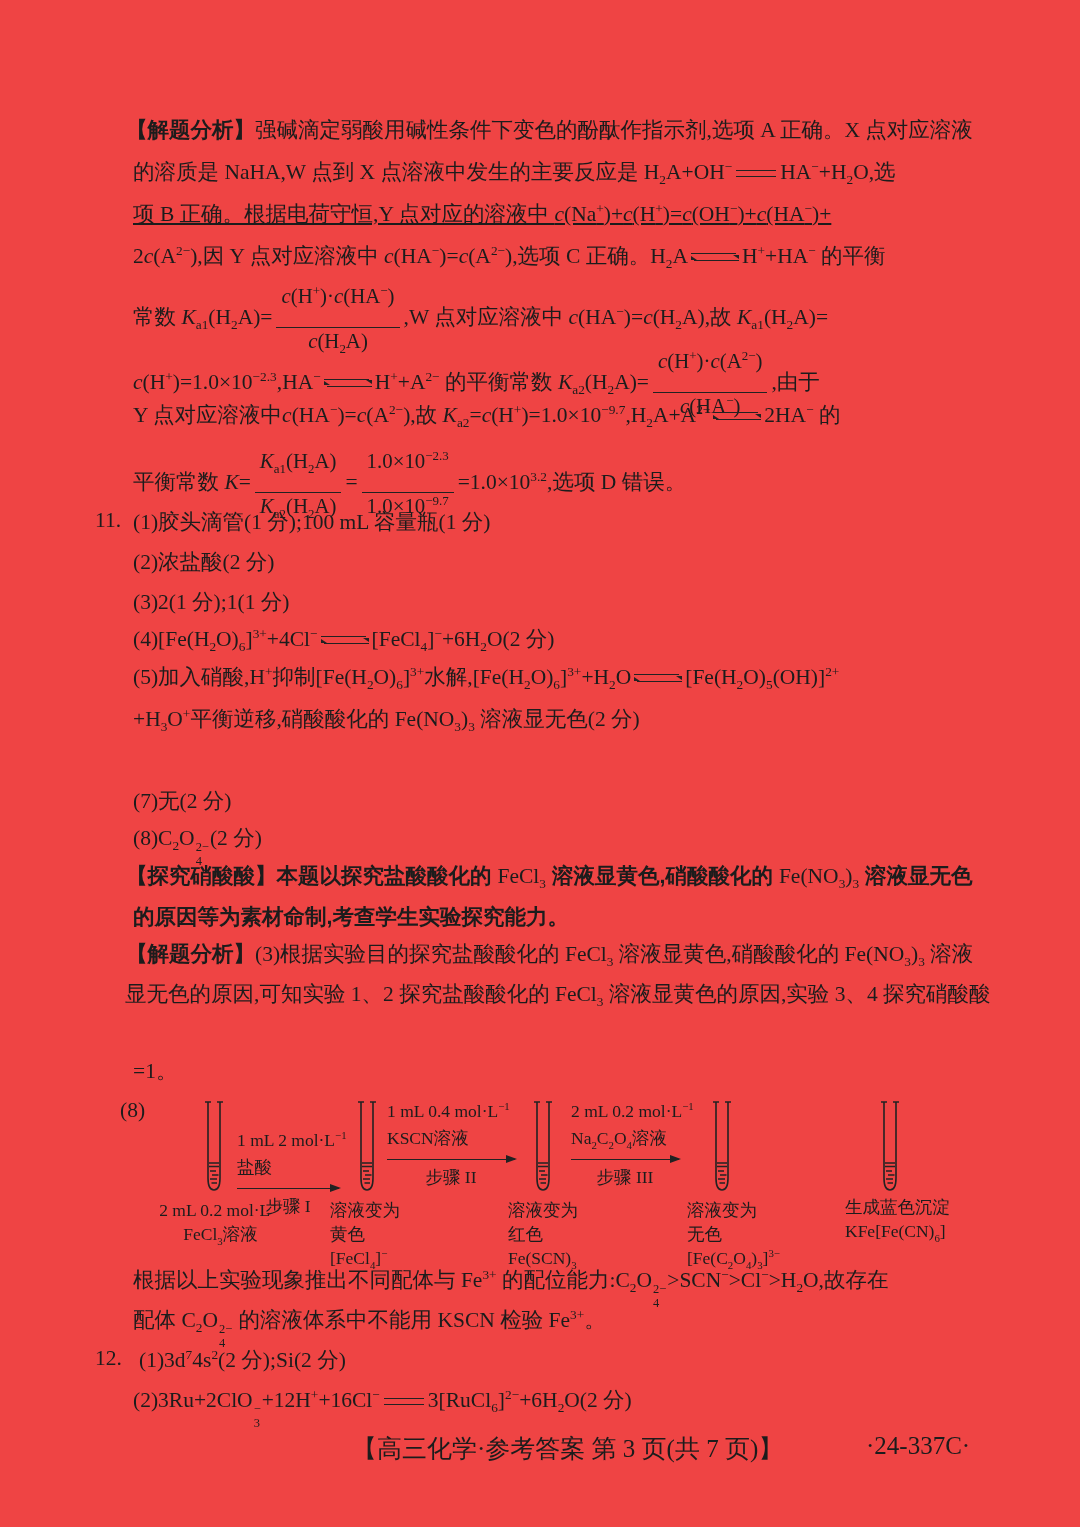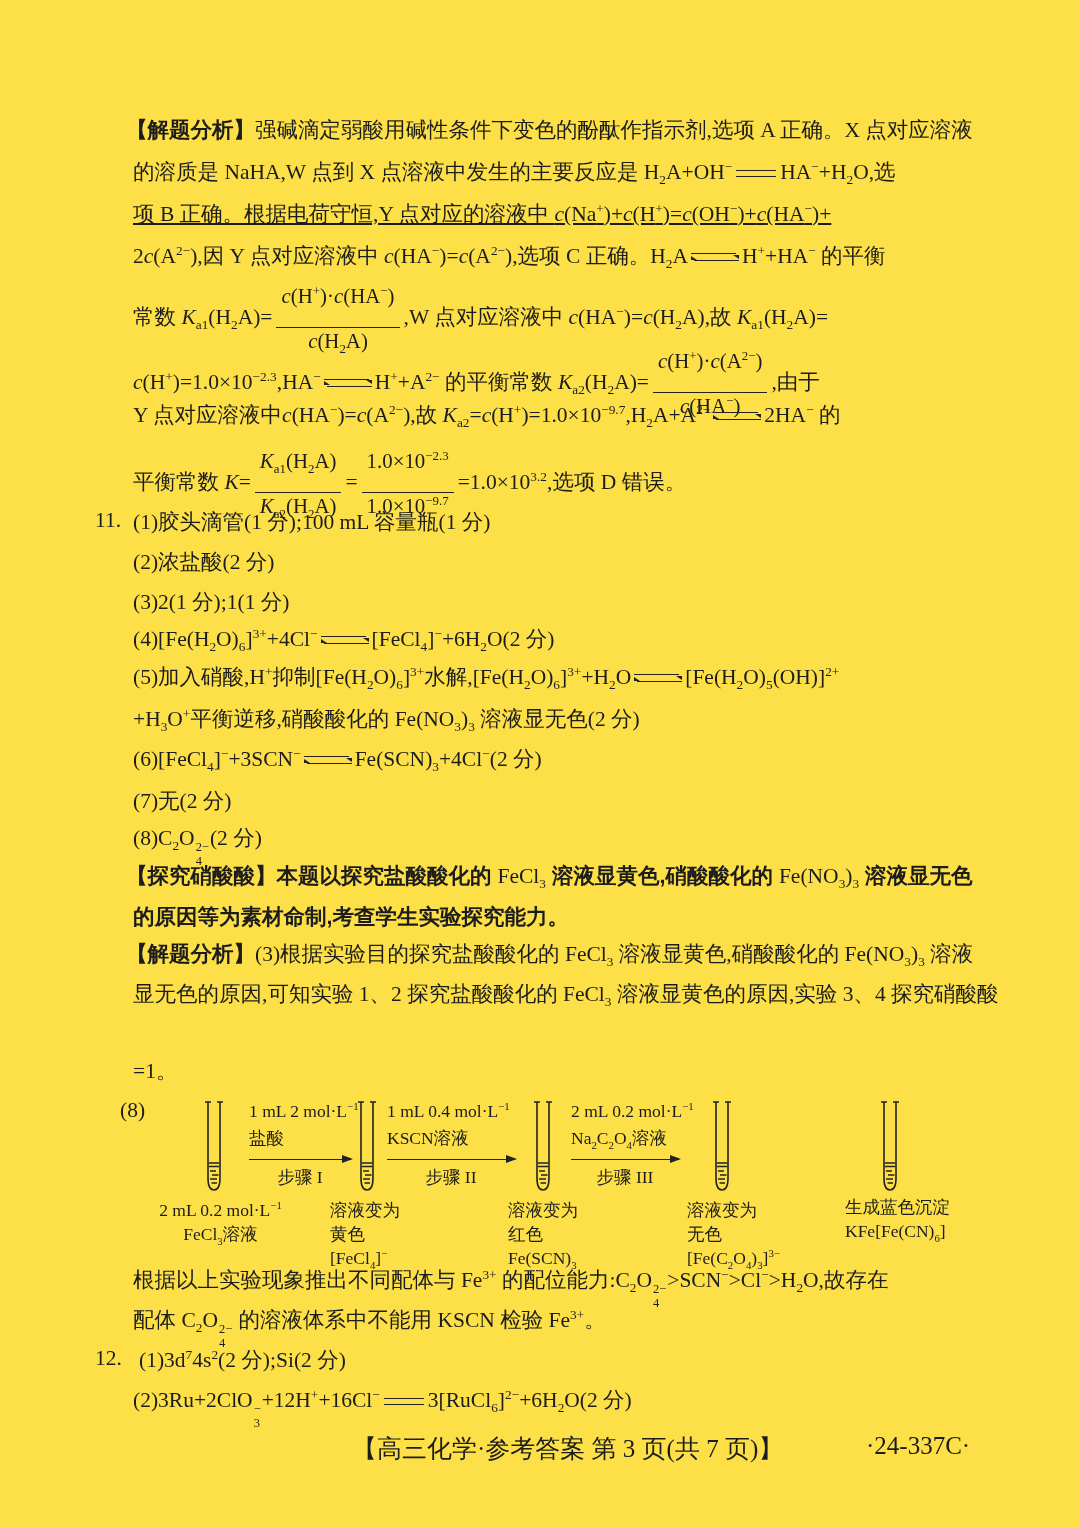--- a/index.html
+++ b/index.html
@@ -1,16 +1,16 @@
 <!DOCTYPE html>
 <html><head>
 <meta charset="utf-8">
 <style>
   html,body{margin:0;padding:0;background:#ffffff;}
-  #page{position:relative;width:1080px;height:1527px;background:#fde047;overflow:hidden;
+  #page{position:relative;width:1080px;height:1527px;background:#ef4444;overflow:hidden;
         font-family:"Liberation Serif","DejaVu Serif",serif;color:#1c1c1c;}
   .ln{position:absolute;white-space:nowrap;font-size:21.5px;line-height:1.35;}
   .num{position:absolute;white-space:nowrap;font-size:21.5px;}
   .hd{font-family:"Liberation Sans","DejaVu Sans",sans-serif;font-weight:700;}
   .boldblk{font-family:"Liberation Sans","DejaVu Sans",sans-serif;font-weight:700;}
   .boldblk .srf{font-family:"Liberation Serif","DejaVu Serif",serif;font-weight:400;}
   sub,sup{font-size:0.62em;line-height:0;}
   
   .stk{display:inline-flex;flex-direction:column;align-items:flex-start;font-size:0.58em;
        line-height:1.08;vertical-align:-0.5em;margin:0 1px;}
@@ -73,32 +73,31 @@
         <span class="d">1.0×10<sup>−9.7</sup></span>
       </span>=1.0×10<sup>3.2</sup>,选项 D 错误。</div>
 
   <div class="num" style="left:95px;top:508px;">11.</div>
   <div class="ln" style="left:133px;top:508px;">(1)胶头滴管(1 分);100 mL 容量瓶(1 分)</div>
   <div class="ln" style="left:133px;top:548px;">(2)浓盐酸(2 分)</div>
   <div class="ln" style="left:133px;top:588px;">(3)2(1 分);1(1 分)</div>
   <div class="ln" style="left:133px;top:625px;">(4)[Fe(H<sub>2</sub>O)<sub>6</sub>]<sup>3+</sup>+4Cl<sup>−</sup><span class="eqm"><i class="h1"></i><i class="h2"></i></span>[FeCl<sub>4</sub>]<sup>−</sup>+6H<sub>2</sub>O(2 分)</div>
   <div class="ln" style="left:133px;top:663px;">(5)加入硝酸,H<sup>+</sup>抑制[Fe(H<sub>2</sub>O)<sub>6</sub>]<sup>3+</sup>水解,[Fe(H<sub>2</sub>O)<sub>6</sub>]<sup>3+</sup>+H<sub>2</sub>O<span class="eqm"><i class="h1"></i><i class="h2"></i></span>[Fe(H<sub>2</sub>O)<sub>5</sub>(OH)]<sup>2+</sup></div>
   <div class="ln" style="left:133px;top:705px;">+H<sub>3</sub>O<sup>+</sup>平衡逆移,硝酸酸化的 Fe(NO<sub>3</sub>)<sub>3</sub> 溶液显无色(2 分)</div>
-  <div class="ln" style="left:133px;top:745px;">(6)[FeCl<sub>4</sub>]<sup>−</sup>+3SCN<sup>−</sup><span class="eqm"><i class="h1"></i><i class="h2"></i></span>Fe(SCN)<sub>3</sub>+4Cl<sup>−</sup>(2 分)</div>
   <div class="ln" style="left:133px;top:787px;">(7)无(2 分)</div>
   <div class="ln" style="left:133px;top:824px;">(8)C<sub>2</sub>O<span class="stk">
         <span>2−</span>
         <span>4</span>
       </span>(2 分)</div>
 
   <div class="ln boldblk" style="left:126px;top:862px;"><span class="hd">【探究硝酸酸】</span>本题以探究盐酸酸化的 <span class="srf">FeCl<sub>3</sub></span> 溶液显黄色,硝酸酸化的 <span class="srf">Fe(NO<sub>3</sub>)<sub>3</sub></span> 溶液显无色</div>
   <div class="ln boldblk" style="left:133px;top:903px;">的原因等为素材命制,考查学生实验探究能力。</div>
 
   <div class="ln" style="left:126px;top:940px;"><span class="hd">【解题分析】</span>(3)根据实验目的探究盐酸酸化的 FeCl<sub>3</sub> 溶液显黄色,硝酸酸化的 Fe(NO<sub>3</sub>)<sub>3</sub> 溶液</div>
-  <div class="ln" style="left:133px;top:980px;">显无色的原因,可知实验 1、2 探究盐酸酸化的 FeCl<sub>3</sub> 溶液显黄色的原因,实验 3、4 探究硝酸酸</div>
+  <div class="ln" style="left:125px;top:980px;">显无色的原因,可知实验 1、2 探究盐酸酸化的 FeCl<sub>3</sub> 溶液显黄色的原因,实验 3、4 探究硝酸酸</div>
   <div class="ln" style="left:133px;top:1057px;">=1。</div>
 
   <div class="ln" style="left:120px;top:1096px;">(8)</div>
 
   <div id="diagram">
 
     <div class="tube" style="left:19px;">
       <svg width="20" height="92" viewBox="0 0 20 92">
           <g stroke="#222" stroke-width="1.6" fill="none">
         <path d="M1 1 H7 M13 1 H19"></path>
@@ -137,21 +136,21 @@
     <div class="tube" style="left:695px;">
       <svg width="20" height="92" viewBox="0 0 20 92">
           <g stroke="#222" stroke-width="1.6" fill="none">
         <path d="M1 1 H7 M13 1 H19"></path>
             <path d="M4 1 V77 Q4 89 10 89 Q16 89 16 77 V1"></path>
         <path d="M5 62 H15 M5 65.5 H15 M6 70 H12 M8 74 H14.5 M6 78 H13 M7.5 82 H13"></path>
           </g>
         </svg>
     </div>
 
-    <div class="agrp" style="left:64px;width:102px;">
+    <div class="agrp" style="left:52px;width:102px;margin-top:29px;">
       <div class="rg1">1 mL 2 mol·L<sup>−1</sup></div>
       <div class="rg2">盐酸</div>
       <div class="aline"></div>
       <div class="stp">步骤 I</div>
     </div>
     <div class="agrp" style="left:202px;width:128px;">
       <div class="rg1">1 mL 0.4 mol·L<sup>−1</sup></div>
       <div class="rg2">KSCN溶液</div>
       <div class="aline"></div>
       <div class="stp">步骤 II</div>

